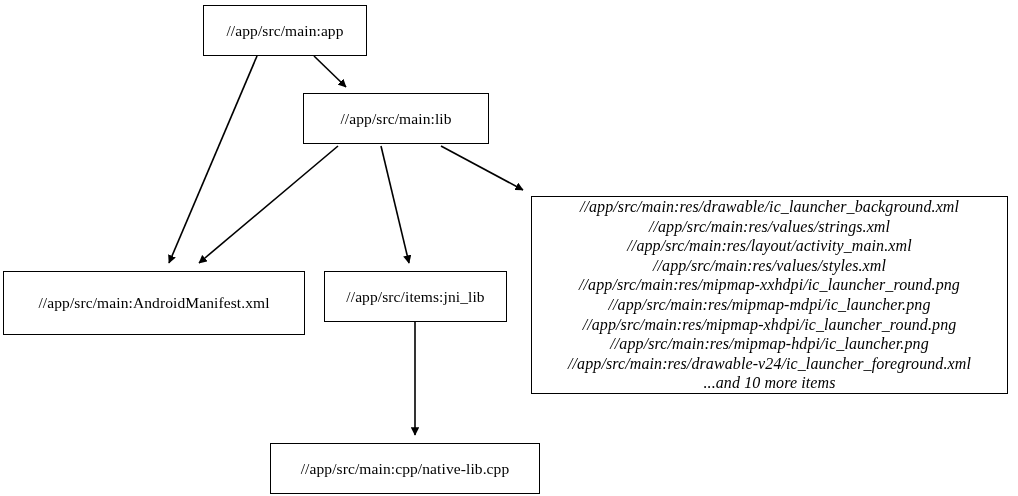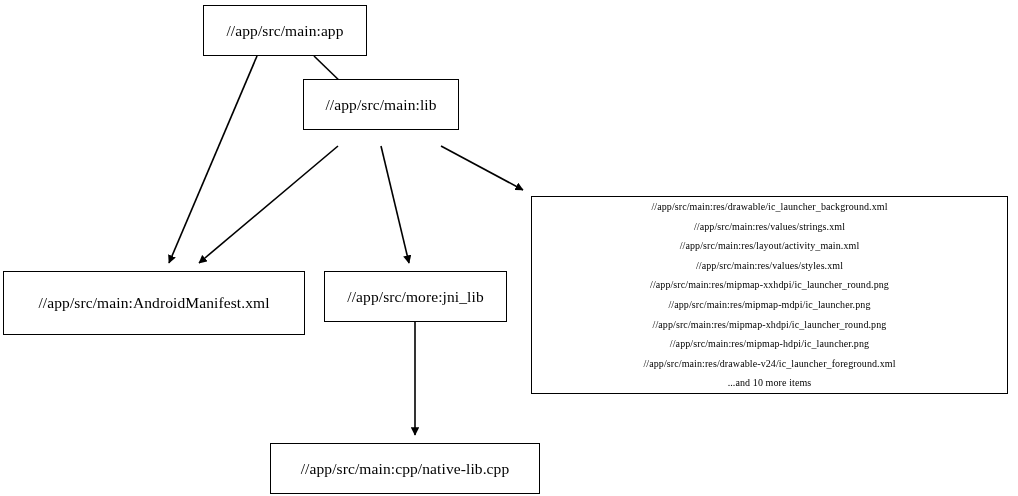--- a/index.html
+++ b/index.html
@@ -38,26 +38,27 @@
     line-height: 1.0;
     z-index: 2;
   }
   .node .label {
     display: block;
     white-space: pre;
     font-size: 15.5px;
     letter-spacing: 0.1px;
   }
   .node.multiline .label {
-    font-size: 10px;
+    font-size: 16px;
     line-height: 19.6px;
+    font-style: italic;
   }
   
   #node-app        { left: 203px; top: 5px;   width: 164px; height: 51px; }
-  #node-lib        { left: 303px; top: 79px;  width: 156px; height: 51px; }
+  #node-lib        { left: 303px; top: 93px;  width: 186px; height: 51px; }
   #node-manifest   { left: 3px;   top: 271px; width: 302px; height: 64px; }
   #node-jnilib     { left: 324px; top: 271px; width: 183px; height: 51px; }
   #node-resources  { left: 531px; top: 196px; width: 477px; height: 198px; }
   #node-nativelib  { left: 270px; top: 443px; width: 270px; height: 51px; }
 </style>
 </head>
 <body>
 
 <div id="canvas">
 
@@ -87,21 +88,21 @@
 
   <div class="node" id="node-lib">
     <span class="label">//app/src/main:lib</span>
   </div>
 
   <div class="node" id="node-manifest">
     <span class="label">//app/src/main:AndroidManifest.xml</span>
   </div>
 
   <div class="node" id="node-jnilib">
-    <span class="label">//app/src/more:jni_lib</span>
+    <span class="label">//app/src/items:jni_lib</span>
   </div>
 
   <div class="node multiline" id="node-resources">
     <span class="label">//app/src/main:res/drawable/ic_launcher_background.xml
 //app/src/main:res/values/strings.xml
 //app/src/main:res/layout/activity_main.xml
 //app/src/main:res/values/styles.xml
 //app/src/main:res/mipmap-xxhdpi/ic_launcher_round.png
 //app/src/main:res/mipmap-mdpi/ic_launcher.png
 //app/src/main:res/mipmap-xhdpi/ic_launcher_round.png

